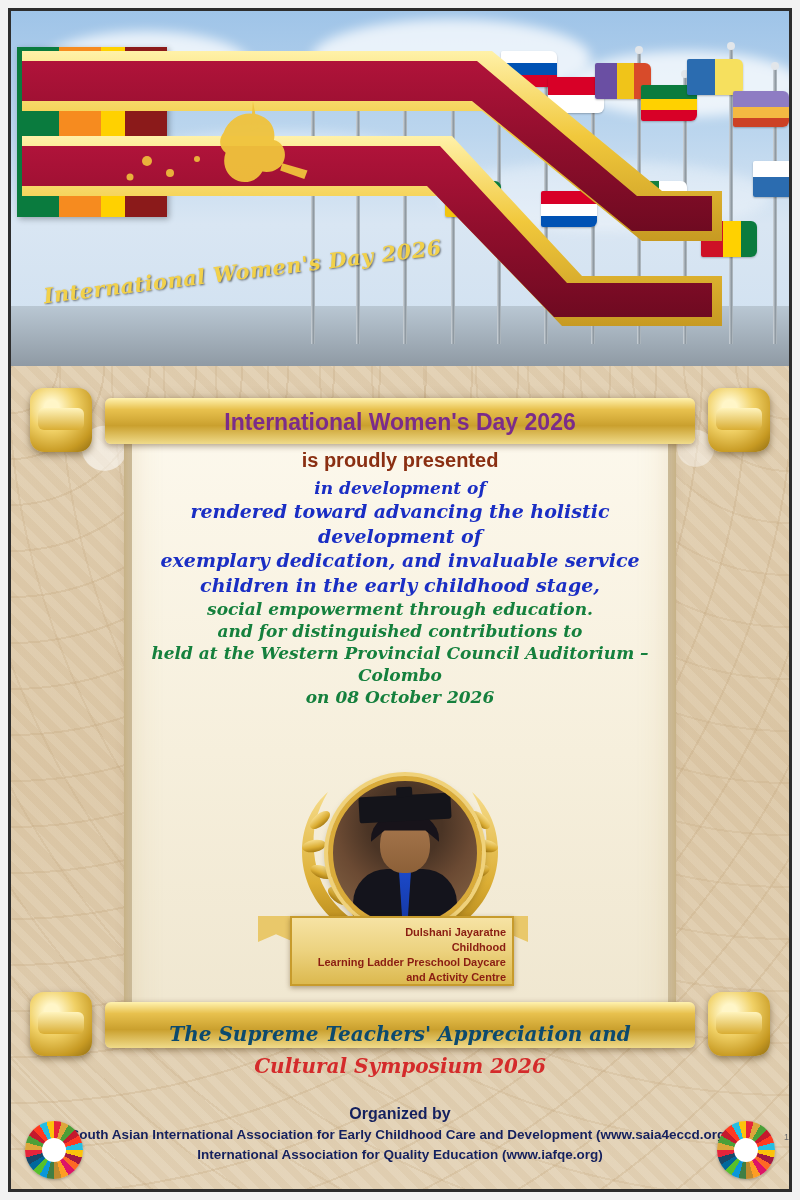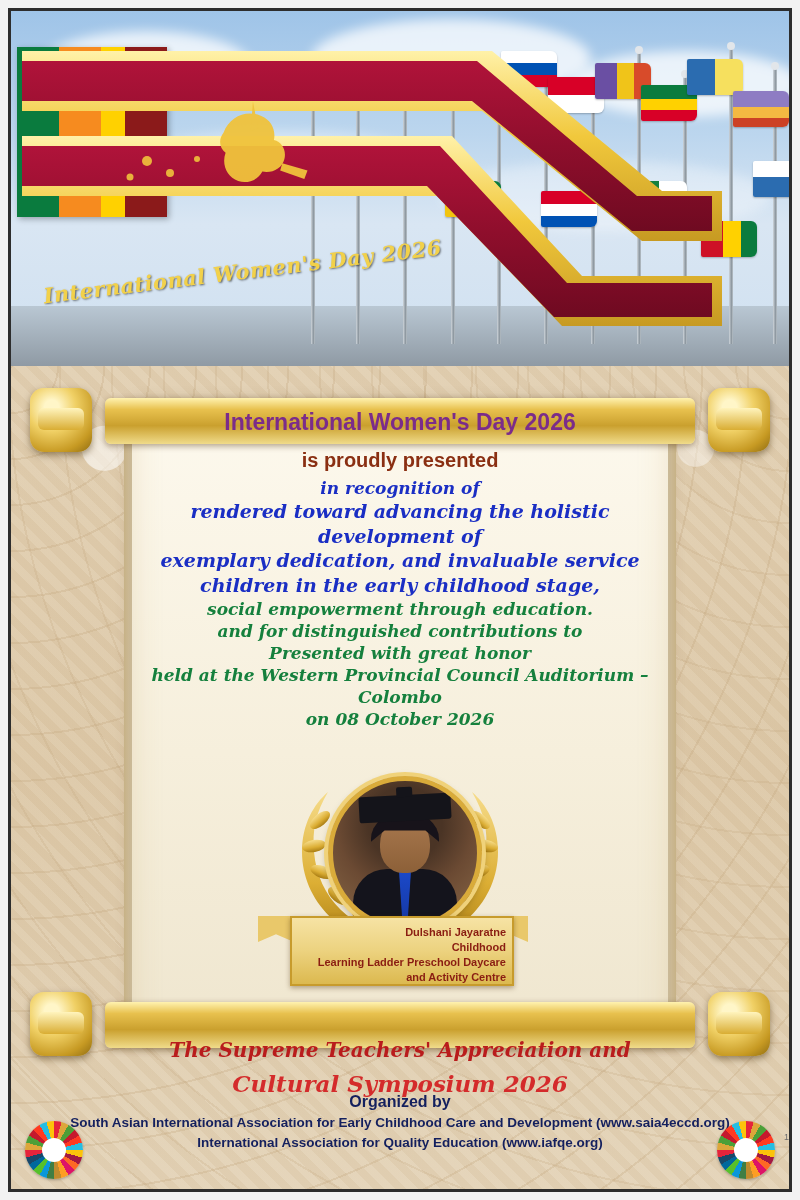--- a/index.html
+++ b/index.html
@@ -205,33 +205,33 @@
   }
   .ribbon-tail.l{left:-18px;clip-path:polygon(0 0,100% 0,100% 100%,50% 70%,0 100%);}
   .ribbon-tail.r{left:216px;clip-path:polygon(0 0,100% 0,100% 100%,50% 70%,0 100%);}
 
   
   .bottom-text{
     position:absolute;left:150px;top:632px;width:500px;text-align:center;
   }
   .bt1{
     font-family:"DejaVu Serif", serif;font-style:italic;font-weight:bold;
-    color:#b91c1c;font-size:20px;margin:16px 0 4px;
+    color:#0c4a6e;font-size:20px;margin:0 0 4px;
   }
   .bt2{
     font-family:"DejaVu Serif", serif;font-style:italic;font-weight:bold;
-    color:#d42b2b;font-size:23px;margin:8px;
+    color:#d42b2b;font-size:20px;margin:8px;
   }
 
   
   .footer{
     position:absolute;left:11px;bottom:11px;width:778px;height:96px;
     text-align:center;color:#1c1c55;
   }
-  .f-org{font-size:16px;font-weight:bold;margin:0 0 4px;color:#14205e;}
+  .f-org{font-size:16px;font-weight:bold;margin:12px 0 4px;color:#14205e;}
   .f-line{font-size:13.5px;font-weight:bold;margin:0 0 5px;color:#14205e;}
   .sdg{
     position:absolute;bottom:10px;width:58px;height:58px;border-radius:50%;
     background:
       conic-gradient(#e5243b 0 15deg,#dda63a 15deg 30deg,#4c9f38 30deg 45deg,#c5192d 45deg 60deg,
       #ff3a21 60deg 75deg,#26bde2 75deg 90deg,#fcc30b 90deg 105deg,#a21942 105deg 120deg,
       #fd6925 120deg 135deg,#dd1367 135deg 150deg,#fd9d24 150deg 165deg,#bf8b2e 165deg 180deg,
       #3f7e44 180deg 195deg,#0a97d9 195deg 210deg,#56c02b 210deg 225deg,#00689d 225deg 240deg,
       #19486a 240deg 255deg,#e5243b 255deg 270deg,#dda63a 270deg 285deg,#4c9f38 285deg 300deg,
       #c5192d 300deg 315deg,#ff3a21 315deg 330deg,#26bde2 330deg 345deg,#fcc30b 345deg 360deg);
@@ -337,27 +337,26 @@
     <div class="rod top"></div>
     <div class="rod bottom"></div>
     <div class="knob tl"></div>
     <div class="knob tr"></div>
     <div class="knob bl"></div>
     <div class="knob br"></div>
 
     <div class="cert">
       <p class="line l-title">International Women's Day 2026</p>
       <p class="line l-presented">is proudly presented</p>
-      <p class="line l-italic-blue">in recognition of</p>
+      <p class="line l-italic-blue">in development of</p>
       <p class="line l-italic-blue big">rendered toward advancing the holistic development of</p>
       <p class="line l-italic-blue big">exemplary dedication, and invaluable service</p>
       <p class="line l-italic-blue big">children in the early childhood stage,</p>
       <p class="line l-green it">social empowerment through education.</p>
       <p class="line l-green it">and for distinguished contributions to</p>
-      <p class="line l-green it">Presented with great honor</p>
       <p class="line l-green it">held at the Western Provincial Council Auditorium – Colombo</p>
       <p class="line l-green it">on 08 October 2026</p>
     </div>
 
     <div class="medal">
       <svg class="wreath" viewBox="0 0 248 185">
         <defs>
           <linearGradient id="wg" x1="0" y1="0" x2="0" y2="1">
             <stop offset="0" stop-color="#f6dc8a"></stop>
               <stop offset="60%" stop-color="#dcae34"></stop>

